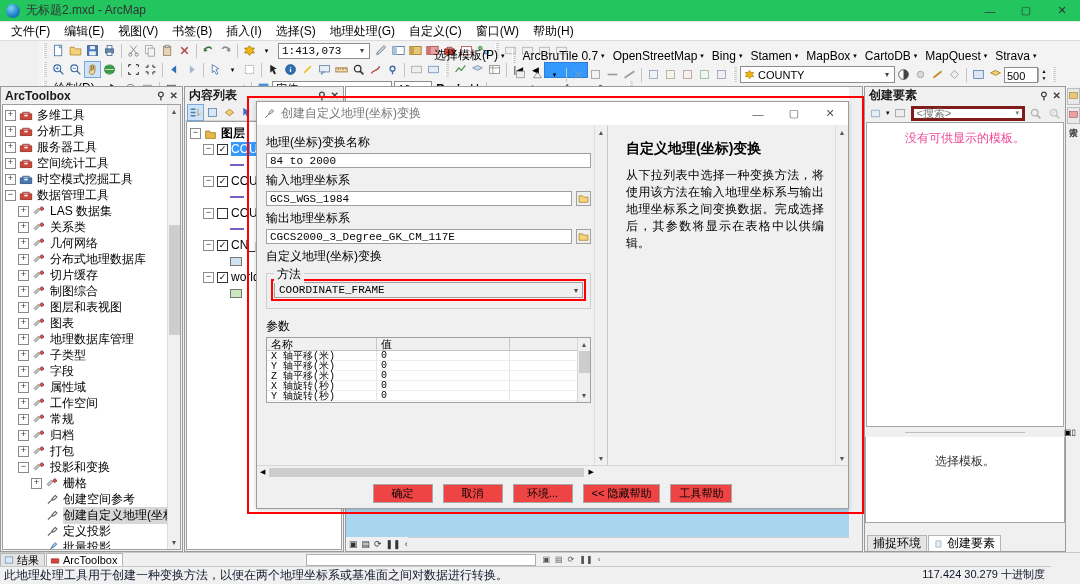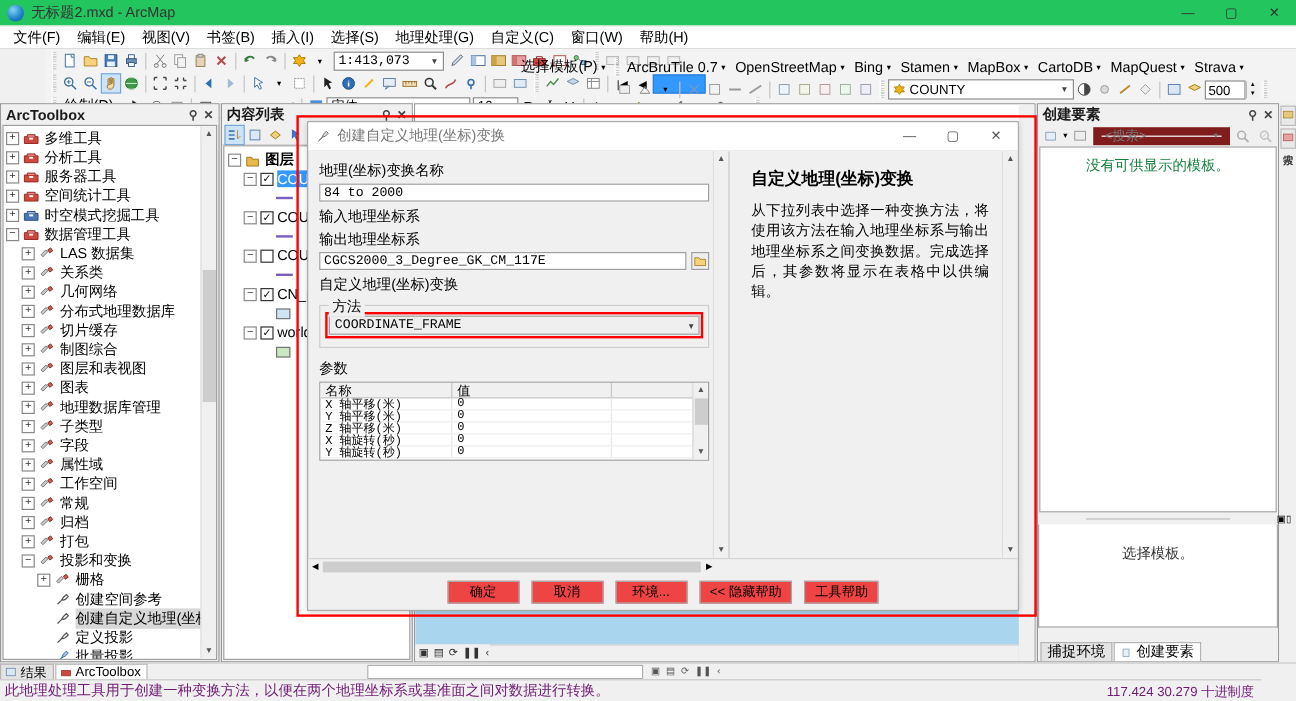--- a/index.html
+++ b/index.html
@@ -95,24 +95,24 @@
   .map-sea { position:absolute; left:0; right:0; bottom:0; height:68px; background:#a9d5ef; }
   .map-hscroll { position:absolute; left:0; right:13px; bottom:0; height:14px; background:#f0f0f0;
                  border-top:1px solid #d0d0d0; display:flex; align-items:center; }
   .map-vscroll { position:absolute; right:0; top:0; bottom:0; width:13px; background:#f0f0f0; }
   .dataview-tabs { position:absolute; left:0; bottom:0; height:14px; display:flex; align-items:center;
                    font-size:9px; color:#333; gap:4px; padding-left:3px; background:#f0f0f0; }
 
   
   .rpanel { width:202px; margin-left:1px; display:flex; flex-direction:column; }
   .cf-search { height:18px; display:flex; align-items:center; padding:1px 2px; gap:2px; }
-  .cf-input { flex:1; height:15px; border:7px solid #7f1d1d; background:#fff; font-size:11px;
+  .cf-input { flex:1; height:15px; border:3px solid #7f1d1d; background:#fff; font-size:11px;
               color:#777; padding-left:3px; display:flex; align-items:center; }
   .cf-body { flex:1; background:#fff; border:1px solid #a6a6a6; margin:0 1px; position:relative; }
-  .cf-empty { text-align:center; font-size:12px; color:#15803d; padding-top:7px; }
+  .cf-empty { text-align:center; font-size:12px; color:#ec4899; padding-top:7px; }
   .cf-divider { height:10px; display:flex; align-items:center; justify-content:center;
                 background:#f0f0f0; }
   .cf-divider .ln { width:120px; height:1px; background:#bdbdbd; }
   .cf-ct-hdr { height:16px; display:flex; align-items:center; font-size:12px; gap:3px;
                padding-left:2px; background:#fff; }
   .cf-ct-body { height:86px; background:#fff; border:1px solid #a6a6a6; border-top:none;
                 text-align:center; font-size:12px; color:#333; padding-top:16px; }
   .cf-tabs { height:28px; display:flex; align-items:flex-end; gap:1px; padding-left:2px; }
   .cf-tab { height:16px; display:flex; align-items:center; gap:3px; padding:0 5px; font-size:12px;
             background:#e4e4e4; border:1px solid #b5b5b5; border-bottom:none; }
@@ -125,22 +125,22 @@
           display:flex; flex-direction:column; align-items:center; gap:2px; }
   .vtab .vtxt { writing-mode:vertical-rl; font-size:9px; color:#333; letter-spacing:0px; }
 
   
   .dockbar { position:absolute; left:0; bottom:18px; width:1080px; height:14px;
              background:#f0f0f0; border-top:1px solid #c9c9c9; display:flex; align-items:center; }
   .dtab { height:13px; display:flex; align-items:center; gap:3px; padding:0 5px 0 3px; font-size:11px;
           border:1px solid #b5b5b5; border-bottom:none; background:#e4e4e4; margin-right:1px; }
   .dtab.active { background:#fff; }
   .statusbar { position:absolute; left:0; bottom:0; width:1051px; height:18px; background:#f0f0f0;
-               border-top:1px solid #c9c9c9; display:flex; align-items:flex-end; padding-left:4px;
-               font-size:12px; color:#701a75; }
+               border-top:1px solid #c9c9c9; display:flex; align-items:flex-start; padding-left:4px;
+               font-size:12px; color:#0f172a; }
   .status-coords { margin-left:auto; font-size:11px; padding-right:6px; }
 
   
   .redbox { position:absolute; left:247px; top:96px; width:617px; height:418px;
             border:2px solid #ff0000; pointer-events:none; z-index:60; }
   .dialog { position:absolute; left:256px; top:101px; width:593px; height:408px; background:#f0f0f0;
             border:1px solid #9d9d9d; box-shadow:0 1px 5px rgba(0,0,0,.18); z-index:55;
             display:flex; flex-direction:column; }
   .dlg-title { height:24px; display:flex; align-items:center; padding-left:6px; background:#fff;
                border-bottom:1px solid #ececec; }
@@ -1185,20 +1185,28 @@
       </div>
     </div>
 
     <div class="dlg-body">
       <div class="dlg-left">
 
         <div class="flabel">地理(坐标)变换名称</div>
         <div class="finput" style="width:325px;margin-bottom:4px">84 to 2000</div>
 
         <div class="flabel">输入地理坐标系</div>
+        <div class="frow" style="width:325px">
+          <span class="finput">GCS_WGS_1984</span>
+          <span class="fbrowse">
+            <svg style="width:11px;height:11px" viewBox="0 0 16 16">
+                <path d="M1.5 4h5l1.5 2h6.5v7.5h-13z" fill="#f6d27a" stroke="#a07a1e"></path>
+              </svg>
+          </span>
+        </div>
 
         <div class="flabel">输出地理坐标系</div>
         <div class="frow" style="width:325px">
           <span class="finput">CGCS2000_3_Degree_GK_CM_117E</span>
           <span class="fbrowse">
             <svg style="width:11px;height:11px" viewBox="0 0 16 16">
                 <path d="M1.5 4h5l1.5 2h6.5v7.5h-13z" fill="#f6d27a" stroke="#a07a1e"></path>
               </svg>
           </span>
         </div>

